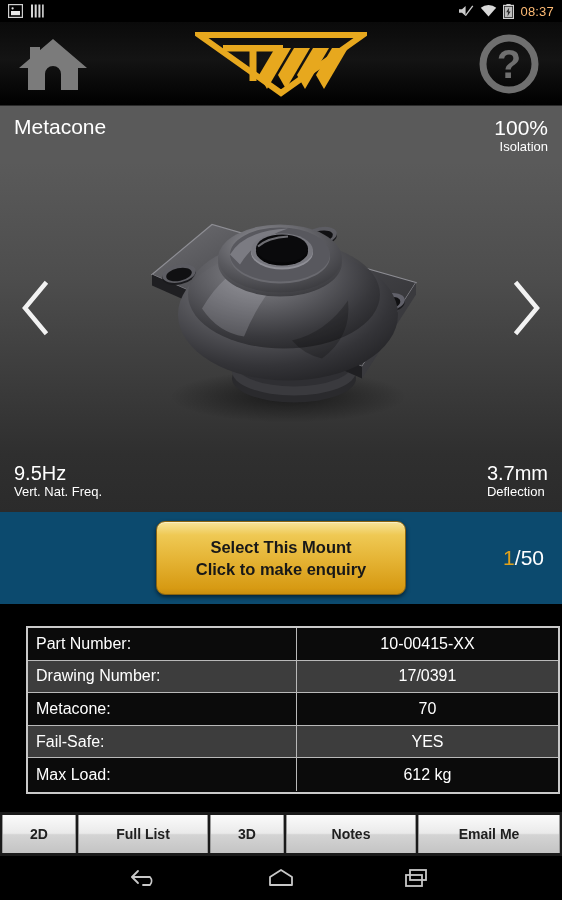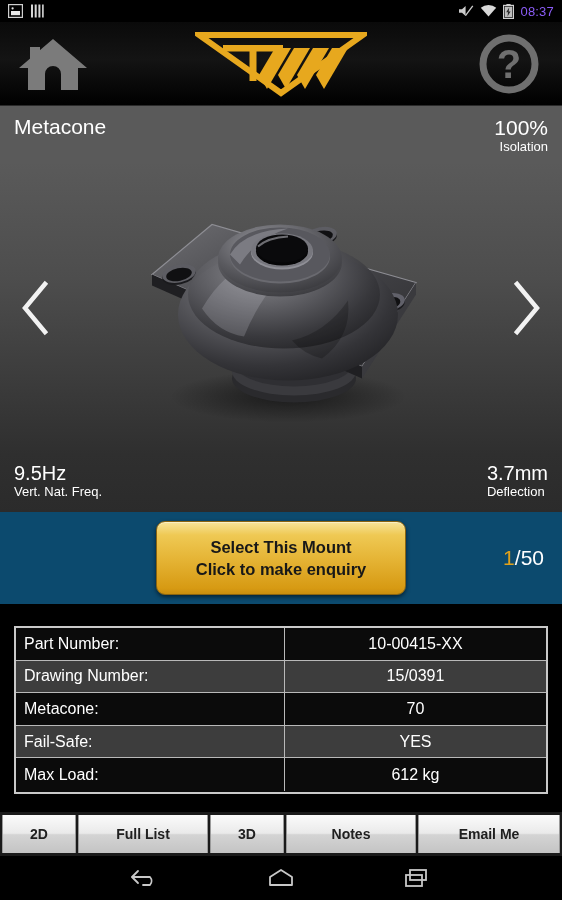--- a/index.html
+++ b/index.html
@@ -8,21 +8,21 @@
 
   #app { position:relative; width:562px; height:900px; background:#000; }
 
   
   .statusbar {
     height:22px; background:#000; display:flex; align-items:center;
     padding:0 8px; color:#d8d8d8; font-size:12px;
   }
   .sb-left { display:flex; align-items:center; gap:8px; }
   .sb-right { margin-left:auto; display:flex; align-items:center; gap:6px; }
-  .sb-time { font-size:13px; color:#8b5cf6; letter-spacing:.2px; }
+  .sb-time { font-size:13px; color:#fdba74; letter-spacing:.2px; }
   .ic { display:block; }
 
   
   .appbar {
     height:84px; position:relative;
     background:linear-gradient(180deg,#0a0a0a 0%,#141414 45%,#090909 75%,#000 100%);
     border-bottom:1px solid #2a2a2a;
     display:flex; align-items:center; justify-content:space-between;
     padding:0 14px;
   }
@@ -76,21 +76,21 @@
     display:flex; flex-direction:column; align-items:center; justify-content:center;
     color:#181818; cursor:pointer;
   }
   .cta-l1 { font-size:16.5px; font-weight:bold; line-height:1.35; }
   .cta-l2 { font-size:16.5px; font-weight:bold; line-height:1.35; }
   .counter { position:absolute; right:18px; top:50%; transform:translateY(-50%);
              font-size:21px; color:#fff; }
   .counter .cur { color:#e0a11c; }
 
   
-  .tablewrap { position:absolute; left:14px; top:626px; width:534px; height:168px;
+  .tablewrap { position:absolute; left:26px; top:626px; width:534px; height:168px;
                border:2px solid #c9c9c9; background:#0a0a0a; }
   .trow { display:flex; height:32.6px; border-bottom:1px solid #b9b9b9; }
   .trow:last-child { border-bottom:none; }
   .trow.alt { background:#3d3d3d; }
   .trow.norm { background:#0b0b0b; }
   .tcell-k { width:269px; border-right:1px solid #b9b9b9; display:flex; align-items:center;
              padding-left:8px; color:#fff; font-size:16px; }
   .tcell-v { flex:1; display:flex; align-items:center; justify-content:center;
              color:#fff; font-size:16px; }
 
@@ -308,21 +308,21 @@
     </div>
   </div>
 
   <div class="tablewrap">
     <div class="trow norm">
       <div class="tcell-k">Part Number:</div>
       <div class="tcell-v">10-00415-XX</div>
     </div>
     <div class="trow alt">
       <div class="tcell-k">Drawing Number:</div>
-      <div class="tcell-v">15/0391</div>
+      <div class="tcell-v">17/0391</div>
     </div>
     <div class="trow norm">
       <div class="tcell-k">Metacone:</div>
       <div class="tcell-v">70</div>
     </div>
     <div class="trow alt">
       <div class="tcell-k">Fail-Safe:</div>
       <div class="tcell-v">YES</div>
     </div>
     <div class="trow norm">

